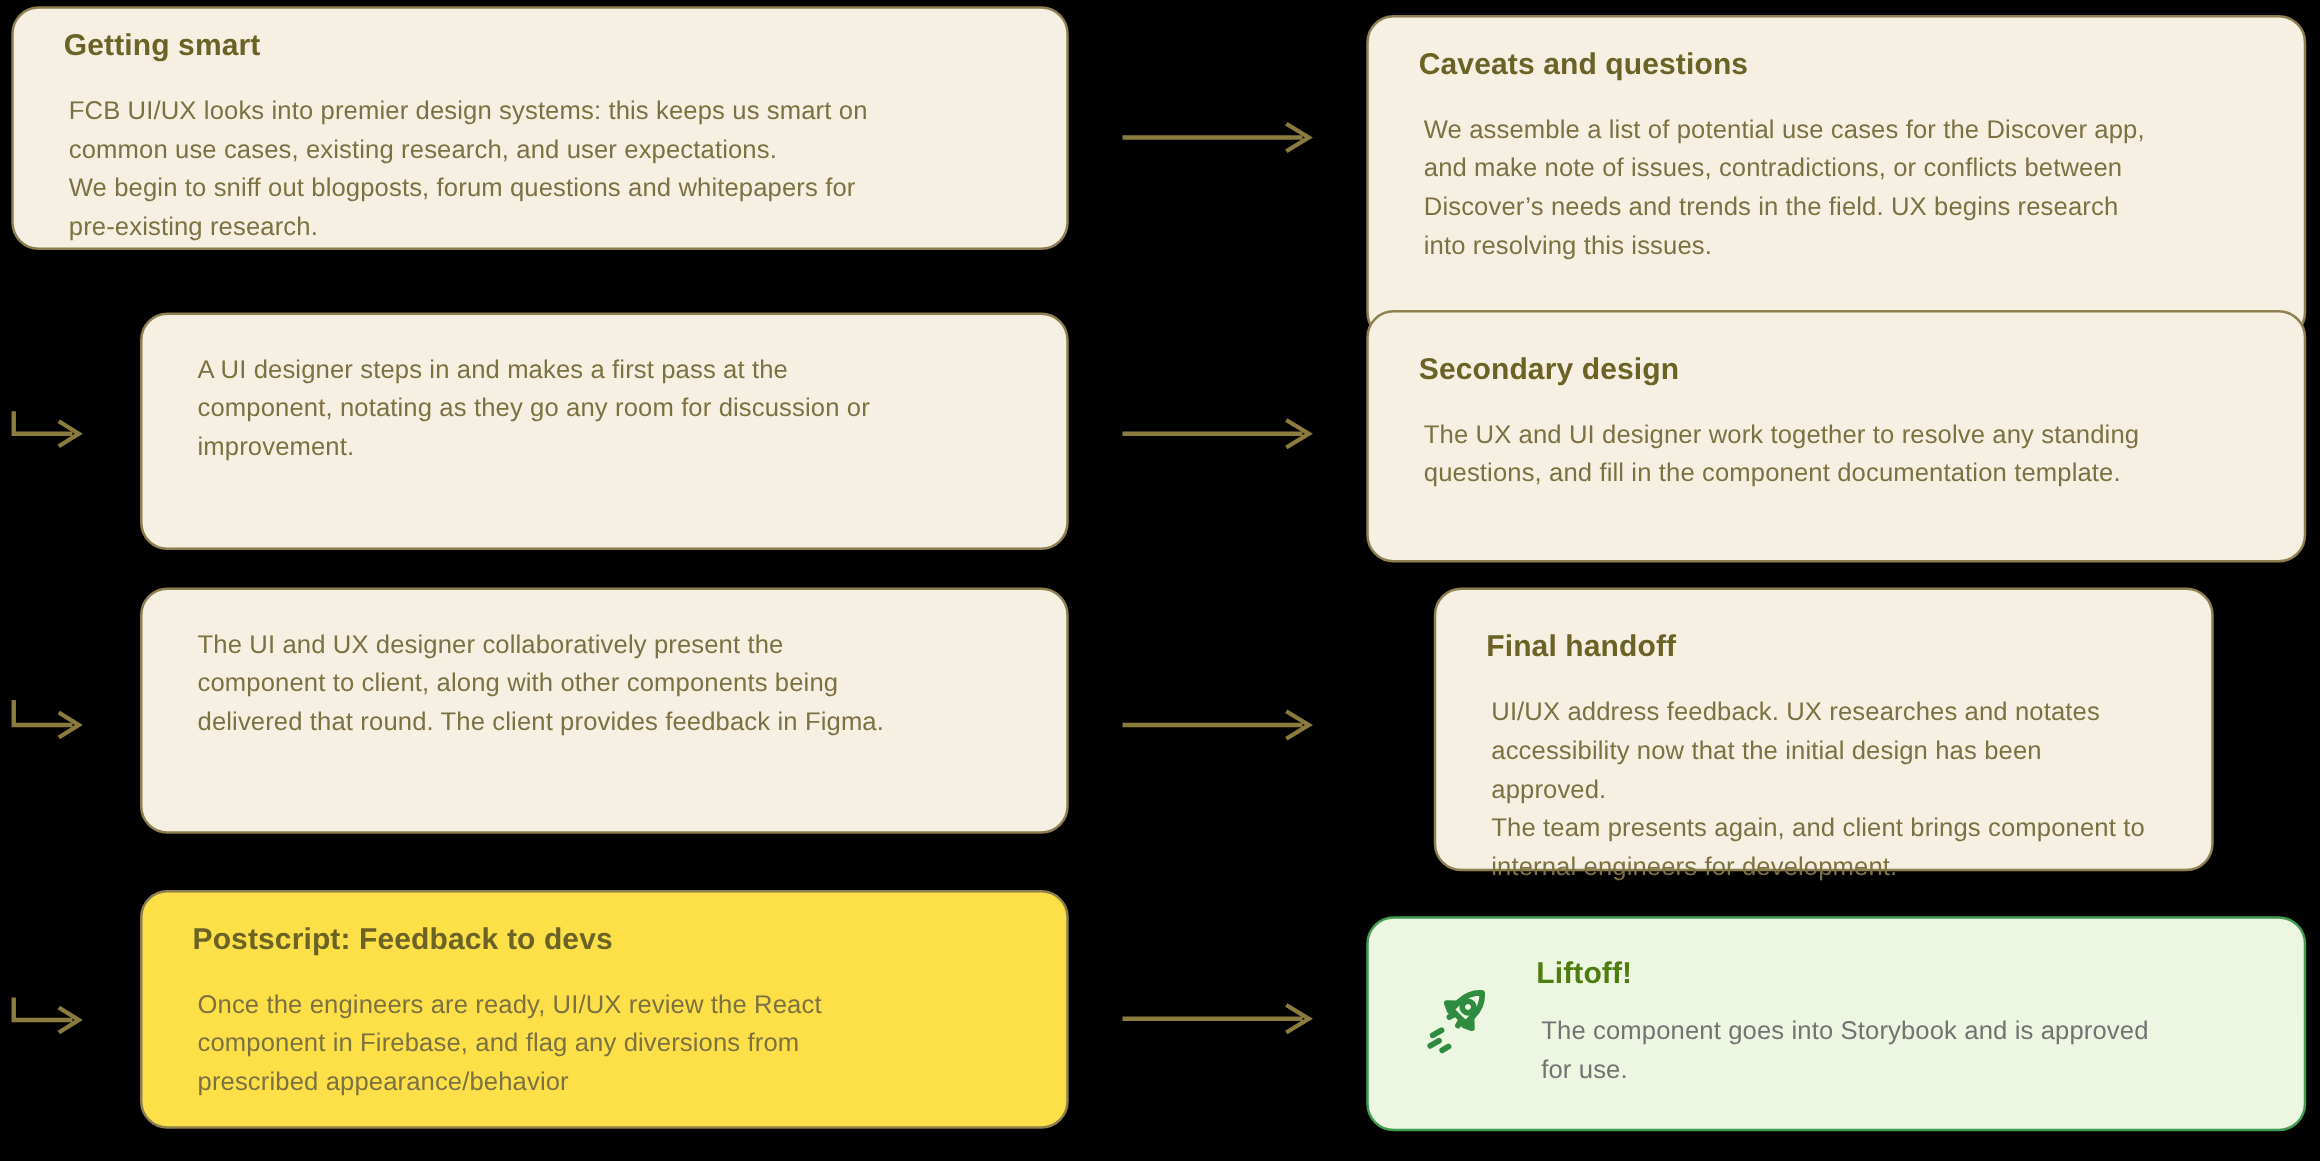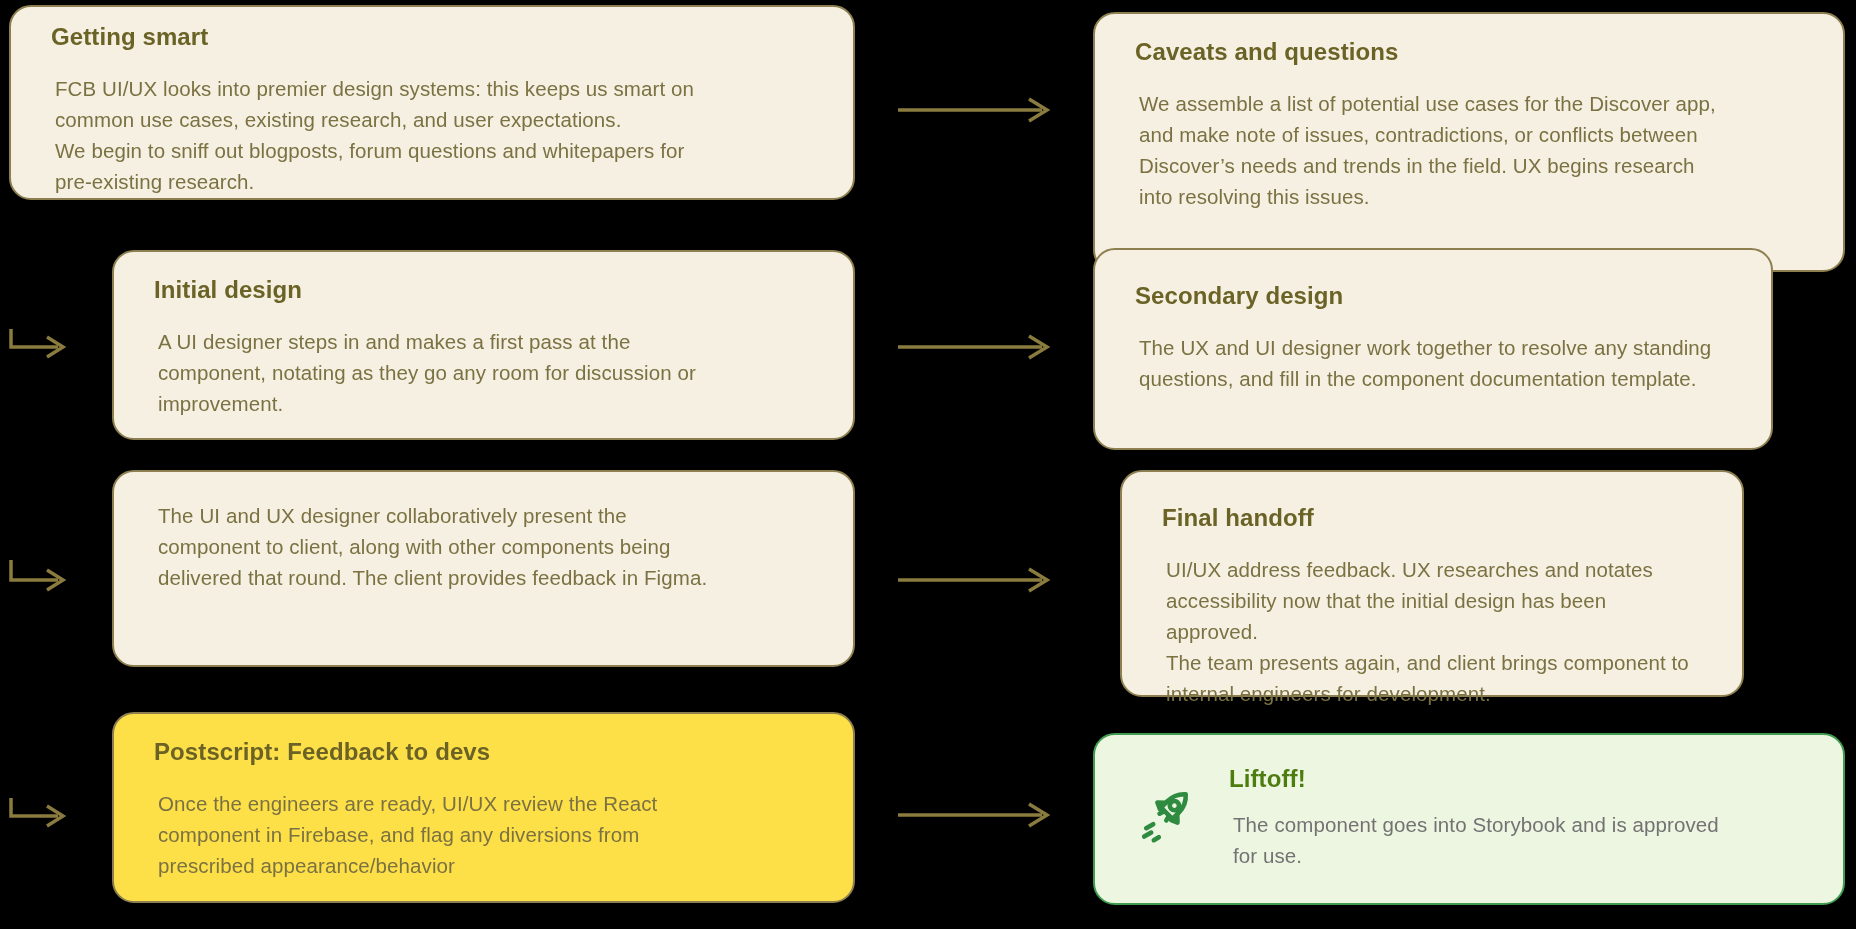--- a/index.html
+++ b/index.html
@@ -36,23 +36,23 @@
     font-size: 20.5px;
     line-height: 31px;
     color: #7b7142;
     white-space: pre-line;
     letter-spacing: 0.1px;
   }
   
   .c0 { left:9px;    top:5px;   width:846px; height:195px; padding-top:16px; }
   .c1 { left:1093px; top:12px;  width:752px; height:260px; }
   .c2 { left:112px;  top:250px; width:743px; height:190px; }
-  .c3 { left:1093px; top:248px; width:680px; height:202px; padding-top:32px; }
+  .c3 { left:1093px; top:248px; width:752px; height:202px; padding-top:32px; }
   .c4 { left:112px;  top:470px; width:743px; height:197px; }
-  .c5 { left:1120px; top:470px; width:624px; height:227px; padding-top:32px; }
+  .c5 { left:1147px; top:470px; width:624px; height:227px; padding-top:32px; }
   .c6 { left:112px;  top:712px; width:743px; height:191px; }
   .c7 { left:1093px; top:733px; width:752px; height:172px; padding-top:30px;
         display:flex; align-items:flex-start; gap:32px; padding-left:44px; }
   .c7 h2 { color:#4d7c0f; margin-bottom:16px; }
   .c7 p  { color:#737373; }
   .rocket-wrap { flex:0 0 auto; margin-top:18px; }
   .arrows { position:absolute; left:0; top:0; width:1856px; height:929px; pointer-events:none; }
 </style>
 </head>
 <body>
@@ -103,21 +103,20 @@
   </div>
   <div class="card c1">
     <h2>Caveats and questions</h2>
     <p>We assemble a list of potential use cases for the Discover app,
 and make note of issues, contradictions, or conflicts between
 Discover’s needs and trends in the field. UX begins research
 into resolving this issues.</p>
   </div>
 
   <div class="card c2">
-    <h2>Initial design</h2>
     <p>A UI designer steps in and makes a first pass at the
 component, notating as they go any room for discussion or
 improvement.</p>
   </div>
   <div class="card c3">
     <h2>Secondary design</h2>
     <p>The UX and UI designer work together to resolve any standing
 questions, and fill in the component documentation template.</p>
   </div>
 

